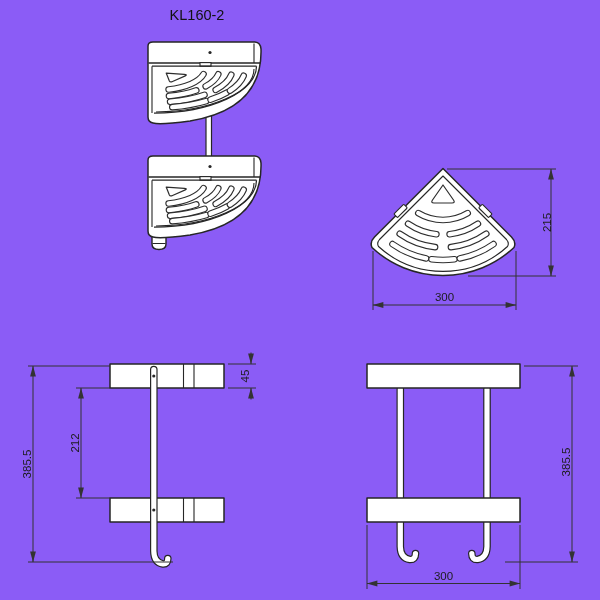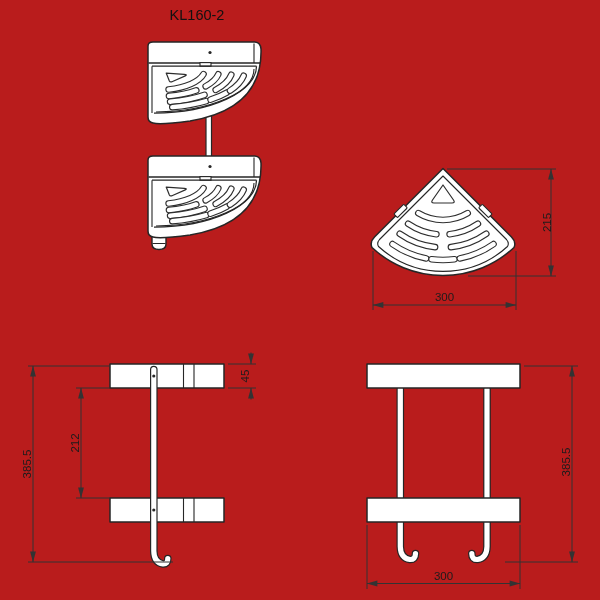--- a/index.html
+++ b/index.html
@@ -1,16 +1,16 @@
 <!DOCTYPE html>
 <html><head>
 <meta charset="utf-8">
 <style>
   html,body{margin:0;padding:0;background:#fff;}
-  .stage{position:relative;width:600px;height:600px;background:#b91c1c;overflow:hidden;
+  .stage{position:relative;width:600px;height:600px;background:#8b5cf6;overflow:hidden;
          font-family:"Liberation Sans", sans-serif;}
   svg{position:absolute;left:0;top:0;}
   .part11 {stroke:#262626;stroke-width:1.1;fill:none;stroke-linejoin:round;}
   .part13 {stroke:#262626;stroke-width:1.3;fill:none;stroke-linejoin:round;}
   .partfill{fill:#fff;stroke:#262626;stroke-width:1.5;stroke-linejoin:round;}
   .sd{stroke:#2e2e2e;stroke-width:6.6;fill:none;stroke-linecap:round;vector-effect:non-scaling-stroke;}
   .sw{stroke:#ffffff;stroke-width:4.4;fill:none;stroke-linecap:round;vector-effect:non-scaling-stroke;}
   .hole{stroke:#2e2e2e;stroke-width:1.2;fill:#fff;stroke-linejoin:round;vector-effect:non-scaling-stroke;}
   .tubeD{stroke:#262626;stroke-width:7.6;fill:none;stroke-linecap:round;}
   .tubeW{stroke:#ffffff;stroke-width:5.2;fill:none;stroke-linecap:round;}

